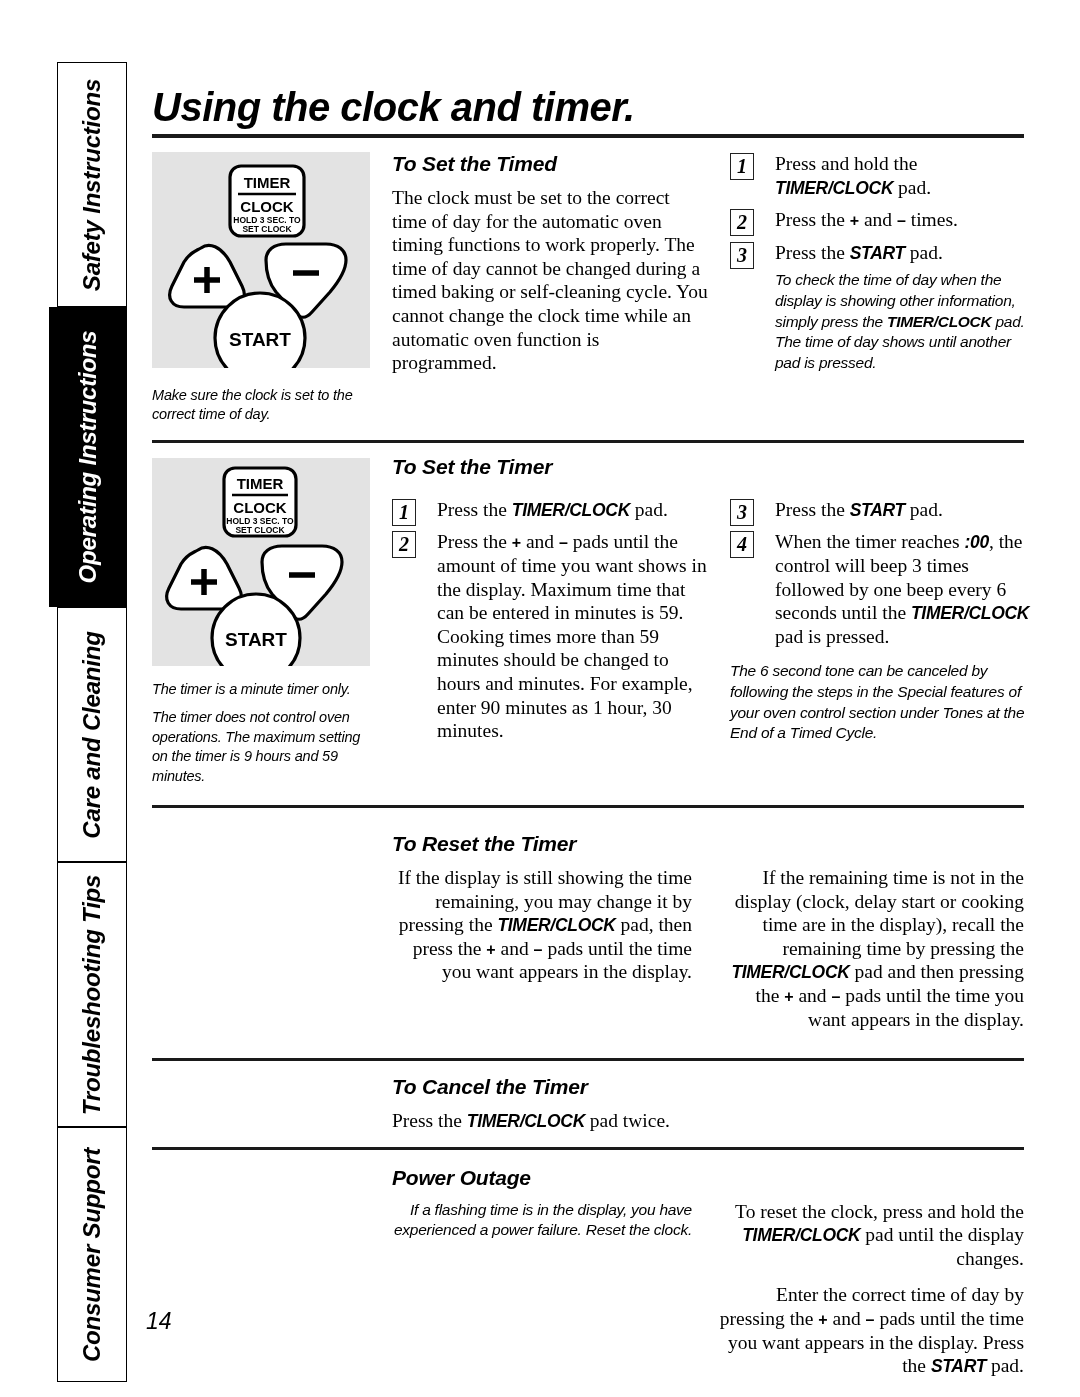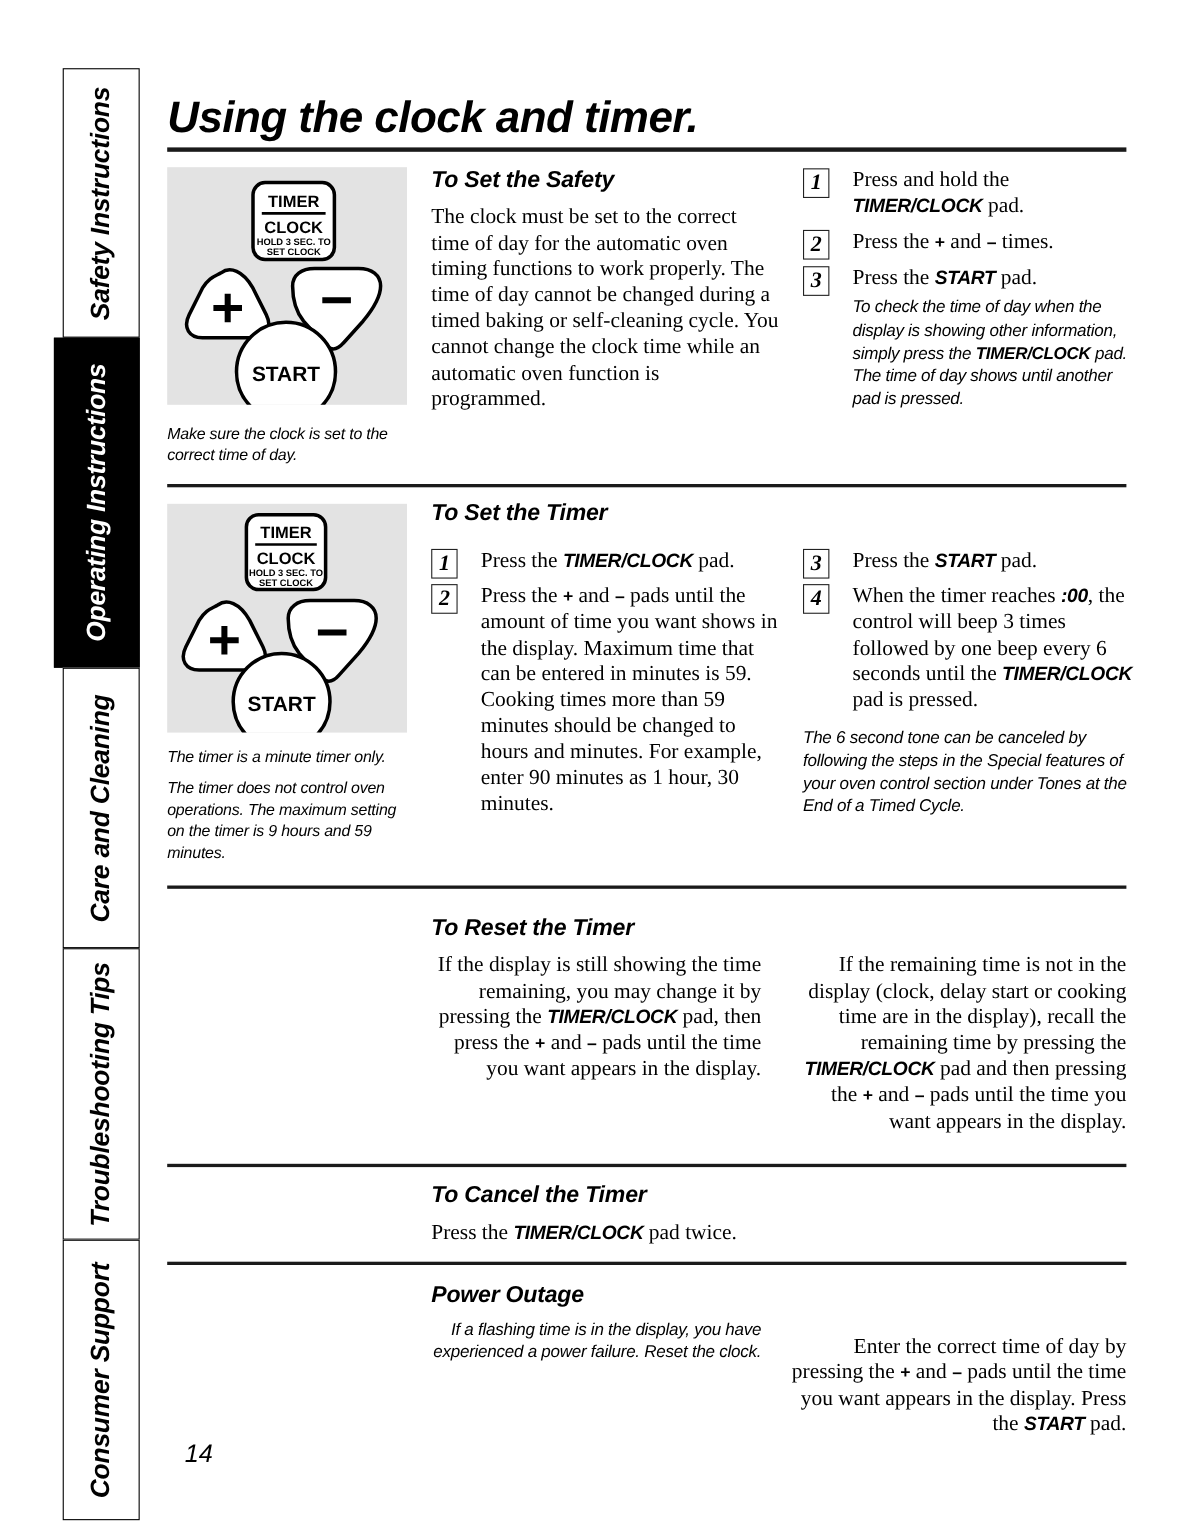--- a/index.html
+++ b/index.html
@@ -102,21 +102,21 @@
   .panel svg{display:block;}
 
   
   .two-col{display:flex;gap:26px;}
   .col{flex:1;text-align:right;}
   .s1-left{width:218px;flex:none;}
   .s1-mid{width:316px;flex:none;}
   .s1-right{width:310px;flex:none;}
 
   #page-number{
-    position:absolute;left:168px;top:1308px;
+    position:absolute;left:146px;top:1308px;
     font-family:"Liberation Sans", sans-serif;
     font-style:italic;font-size:23px;
   }
 </style>
 </head>
 <body>
 
 <div id="tab-rail">
   <div class="tab" style="top:0px;height:245px;">
     <span class="tab-label">Safety Instructions</span>
@@ -164,21 +164,21 @@
             <line x1="141" y1="121" x2="167" y2="121" stroke="#000" stroke-width="5.5"></line>
 
             <circle cx="108" cy="186" r="45" fill="#fff" stroke="#000" stroke-width="3.2"></circle>
             <text x="108" y="194" font-family="Liberation Sans, sans-serif" font-weight="bold" font-size="19" text-anchor="middle" fill="#000">START</text>
           </svg>
         </div>
         <p class="caption" style="margin-top:18px;">Make sure the clock is set to the correct time of day.</p>
       </div>
 
       <div class="s1-mid">
-        <h2 class="sec-head">To Set the Safety</h2>
+        <h2 class="sec-head">To Set the Timed</h2>
         <p>The clock must be set to the correct time of day for the automatic oven timing functions to work properly. The time of day cannot be changed during a timed baking or self-cleaning cycle. You cannot change the clock time while an automatic oven function is programmed.</p>
       </div>
 
       <div class="s1-right">
         <ul class="steps">
           <li>
             <span class="num">1</span>
             <span>Press and hold the </span><b class="pad">TIMER/CLOCK</b><span> pad.</span>
           </li>
           <li>
@@ -285,20 +285,23 @@
 
   <hr class="rule-section">
 
   <div class="section" style="padding-top:16px;padding-left:240px;">
     <h2 class="sec-head">Power Outage</h2>
     <div class="two-col" style="gap:26px;">
       <div class="col" style="max-width:300px;">
         <p class="note">If a flashing time is in the display, you have experienced a power failure. Reset the clock.</p>
       </div>
       <div class="col" style="max-width:312px;">
+        <p>
+          <span>To reset the clock, press and hold the </span><b class="pad">TIMER/CLOCK</b><span> pad until the display changes.</span>
+        </p>
         <p style="margin-top:13px;">
           <span>Enter the correct time of day by pressing the </span><span class="sym">+</span><span> and </span><span class="sym">–</span><span> pads until the time you want appears in the display. Press the </span><b class="pad">START</b><span> pad.</span>
         </p>
       </div>
     </div>
   </div>
 
 </div>
 
 <div id="page-number">14</div>

